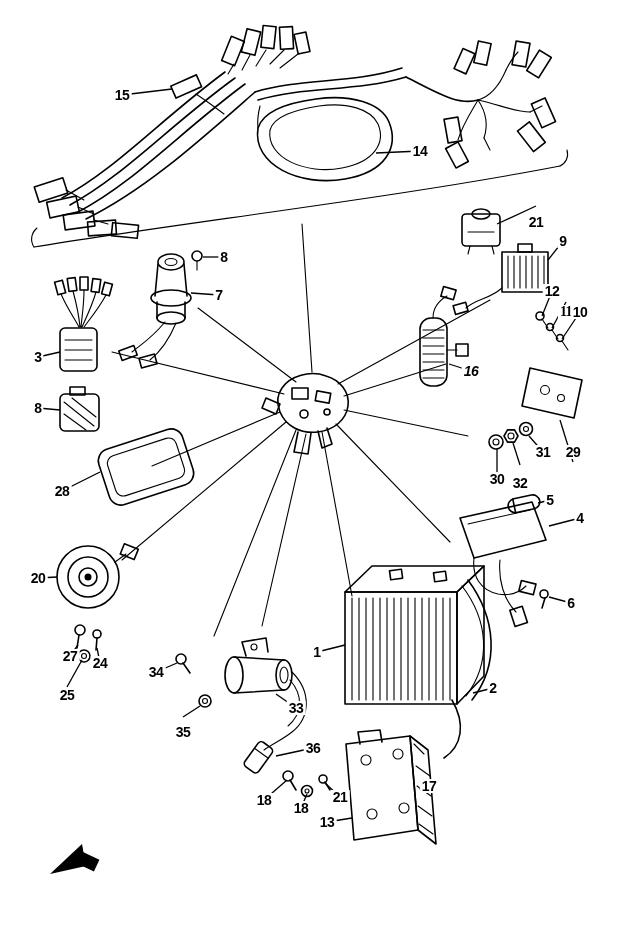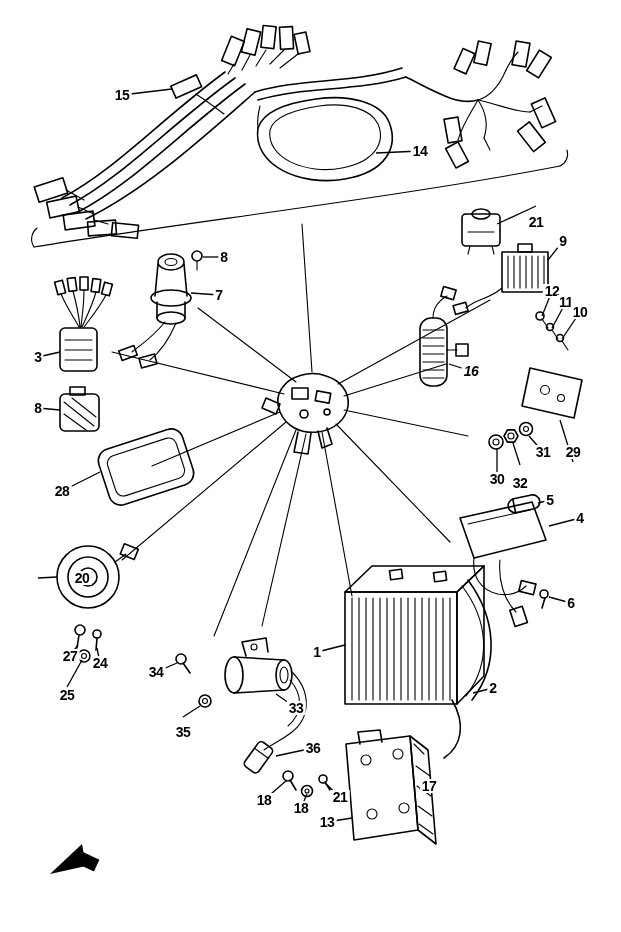--- a/index.html
+++ b/index.html
@@ -272,33 +272,33 @@
         <line x1="429" y1="786" x2="419" y2="789"></line>
       </g>
   </svg>
 
   <div id="callout-layer">
       <span class="callout" style="left: 122px; top: 95px;">15</span>
       <span class="callout" style="left: 420px; top: 151px;">14</span>
       <span class="callout" style="left: 536px; top: 206px; margin-top: 16px;">21</span>
       <span class="callout" style="left: 563px; top: 241px;">9</span>
       <span class="callout" style="left: 552px; top: 291px;">12</span>
-      <span class="callout" style="left: 566px; top: 302px;">11</span>
+      <span class="callout" style="left: 566px; top: 312px; font-family: Liberation Serif, serif;">11</span>
       <span class="callout" style="left: 580px; top: 312px;">10</span>
       <span class="callout" style="left: 224px; top: 257px;">8</span>
       <span class="callout" style="left: 219px; top: 295px;">7</span>
       <span class="callout" style="left: 38px; top: 357px;">3</span>
       <span class="callout" style="left: 38px; top: 408px;">8</span>
       <span class="callout" style="left: 471px; top: 371px; font-style: italic;">16</span>
       <span class="callout" style="left: 573px; top: 452px;">29</span>
       <span class="callout" style="left: 543px; top: 452px;">31</span>
       <span class="callout" style="left: 520px; top: 483px; text-align: right;">32</span>
       <span class="callout" style="left: 497px; top: 479px;">30</span>
       <span class="callout" style="left: 62px; top: 491px;">28</span>
-      <span class="callout" style="left: 38px; top: 578px; margin-left: 44px;">20</span>
+      <span class="callout" style="left: 38px; top: 578px;">20</span>
       <span class="callout" style="left: 550px; top: 500px;">5</span>
       <span class="callout" style="left: 580px; top: 518px;">4</span>
       <span class="callout" style="left: 571px; top: 603px;">6</span>
       <span class="callout" style="left: 317px; top: 652px;">1</span>
       <span class="callout" style="left: 493px; top: 688px;">2</span>
       <span class="callout" style="left: 70px; top: 656px;">27</span>
       <span class="callout" style="left: 100px; top: 663px;">24</span>
       <span class="callout" style="left: 67px; top: 687px; margin-top: 8px;">25</span>
       <span class="callout" style="left: 156px; top: 672px;">34</span>
       <span class="callout" style="left: 183px; top: 717px; margin-top: 15px;">35</span>

